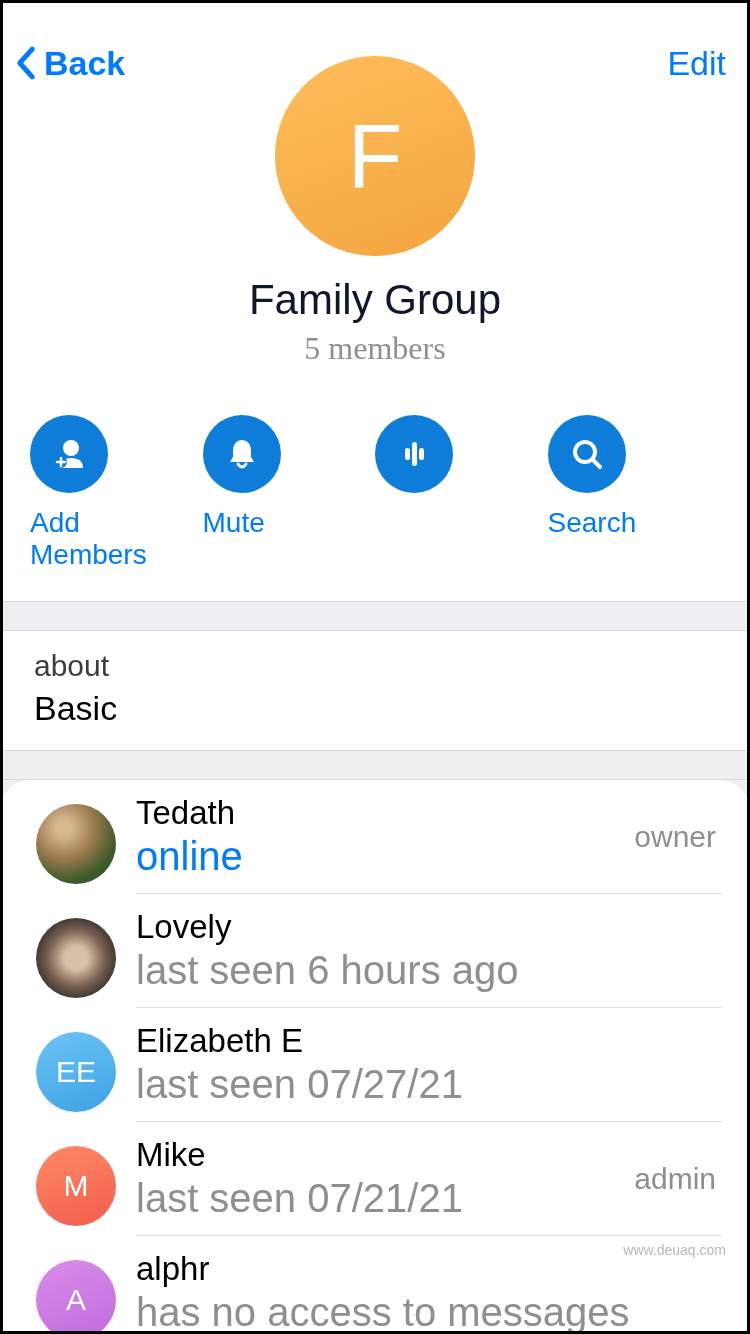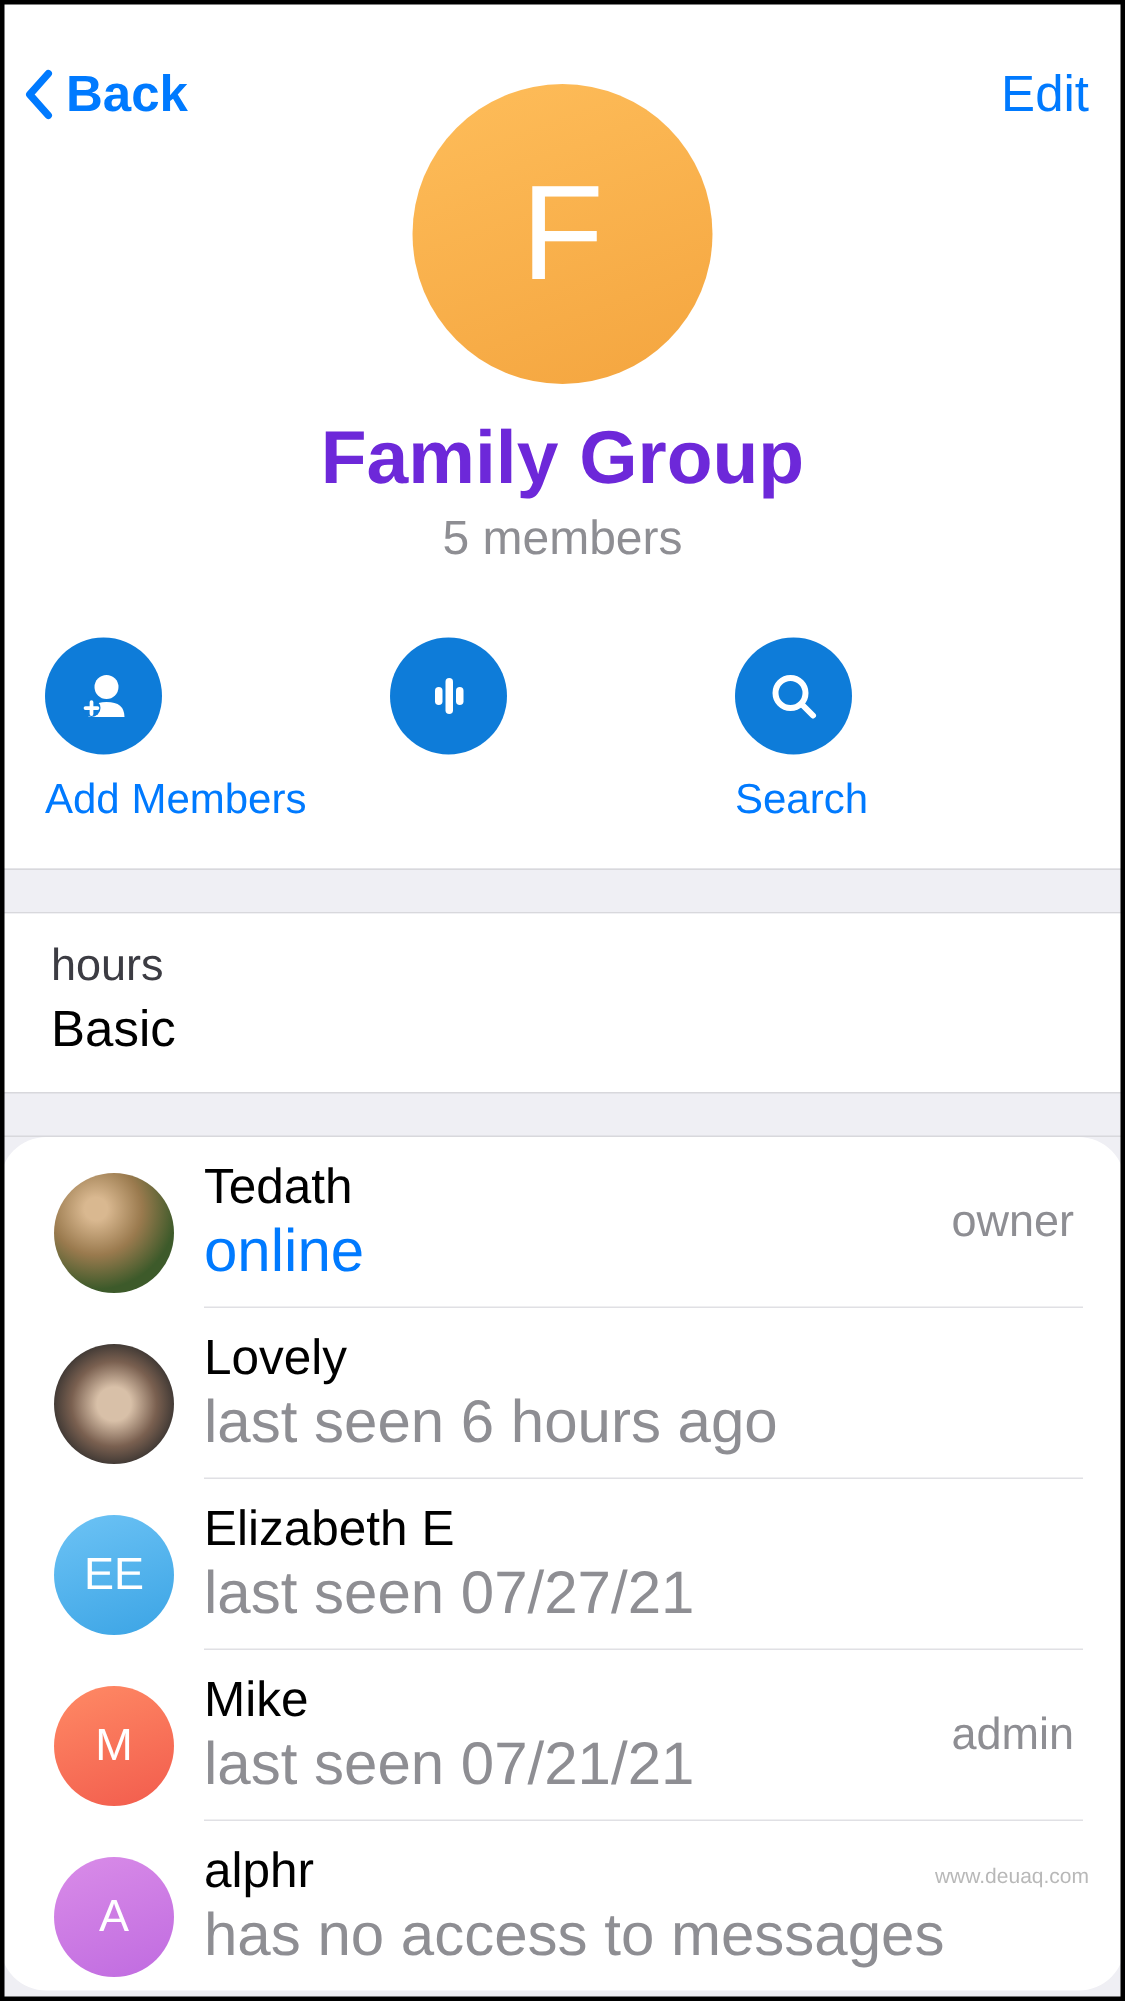--- a/index.html
+++ b/index.html
@@ -50,30 +50,31 @@
       display: flex;
       align-items: center;
       justify-content: center;
       margin: -40px auto 20px auto;
       color: #ffffff;
       font-size: 90px;
       font-weight: 500;
     }
     .group-title {
       text-align: center;
-      font-size: 50px;
-      font-weight: 700;
-      color: #6d28d9;
+      font-size: 42px;
+      font-weight: 400;
+      color: #0f172a;
       margin-bottom: 6px;
     }
     .group-subtitle {
       text-align: center;
       font-size: 32px;
       color: #8e8e93;
       font-weight: 400;
+      font-family: Liberation Serif, serif;
     }
     .actions-row {
       display: flex;
       justify-content: space-around;
       padding: 48px 30px 0 30px;
     }
     .action-item {
       display: flex;
       flex-direction: column;
       align-items: flex-start;
@@ -219,20 +220,29 @@
         <svg width="40" height="40" viewBox="0 0 40 40">
           <circle cx="22" cy="14" r="8" fill="#fff"></circle>
           <path d="M10 34 Q10 24 22 24 Q34 24 34 34 Z" fill="#fff"></path>
           <circle cx="12" cy="28" r="6" fill="#0e7cd9"></circle>
           <path d="M12 24 v8 M8 28 h8" stroke="#fff" stroke-width="2.5" stroke-linecap="round"></path>
         </svg>
       </div>
       <div class="action-label">Add Members</div>
     </div>
 
+    <div class="action-item">
+      <div class="action-icon">
+        <svg width="40" height="40" viewBox="0 0 40 40">
+          <path d="M20 6 C14 6 11 11 11 17 L11 23 L8 28 L32 28 L29 23 L29 17 C29 11 26 6 20 6 Z" fill="#fff"></path>
+          <path d="M16 30 Q20 36 24 30" stroke="#fff" stroke-width="3" fill="none" stroke-linecap="round"></path>
+        </svg>
+      </div>
+      <div class="action-label">Mute</div>
+    </div>
 
     <div class="action-item">
       <div class="action-icon">
         <svg width="40" height="40" viewBox="0 0 40 40">
           <rect x="11" y="14" width="5" height="12" rx="2.5" fill="#fff"></rect>
           <rect x="18" y="8" width="5" height="24" rx="2.5" fill="#fff"></rect>
           <rect x="25" y="14" width="5" height="12" rx="2.5" fill="#fff"></rect>
         </svg>
       </div>
     </div>
@@ -245,21 +255,21 @@
         </svg>
       </div>
       <div class="action-label">Search</div>
     </div>
   </div>
 </div>
 
 <div class="section-gap"></div>
 
 <div class="about-section">
-  <div class="about-label">hours</div>
+  <div class="about-label">about</div>
   <div class="about-value">Basic</div>
 </div>
 
 <div class="section-gap"></div>
 
 <div class="members-list">
 
   <div class="member-row">
     <div class="member-avatar avatar-img-1">
         <span></span>

